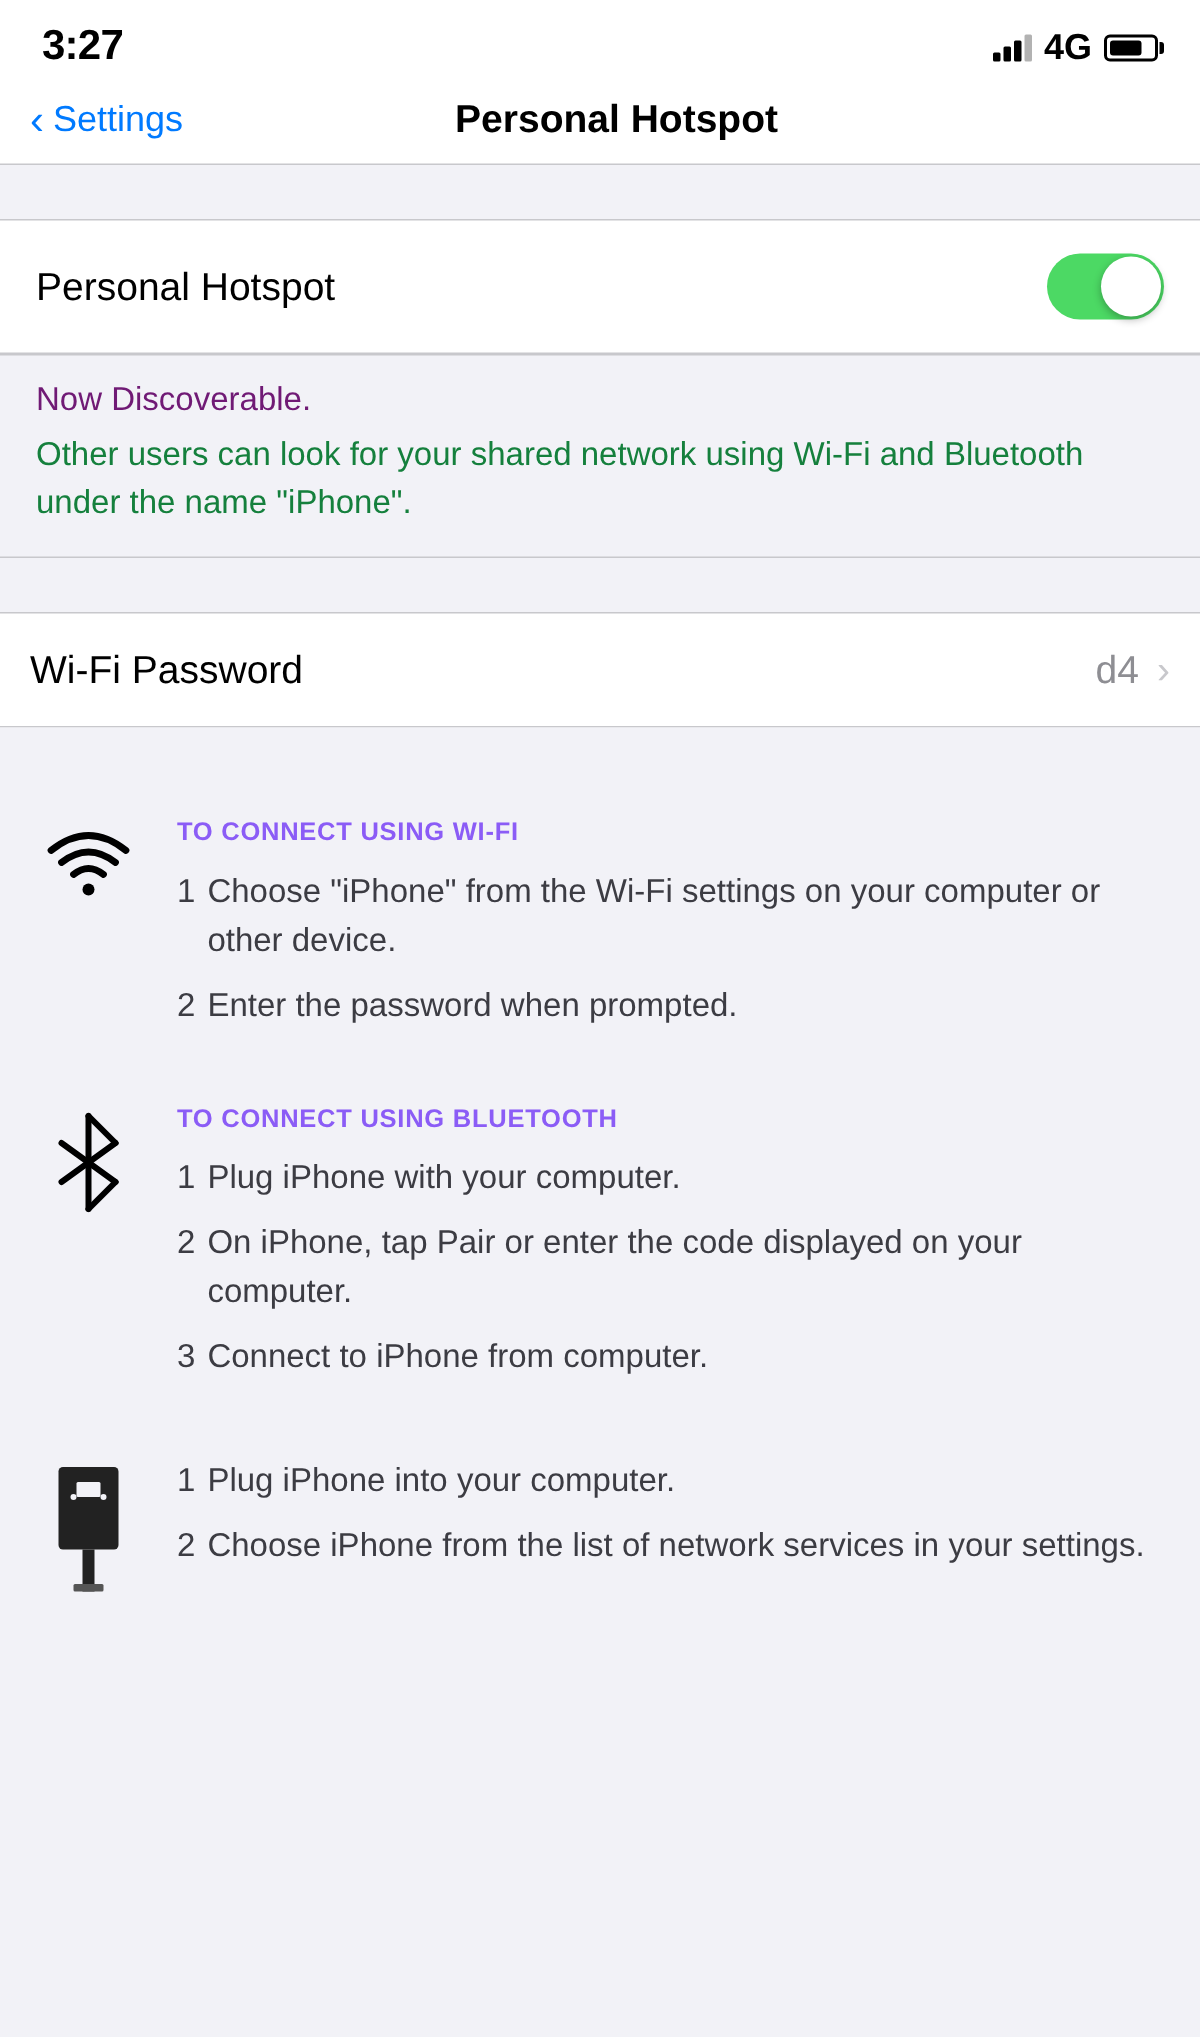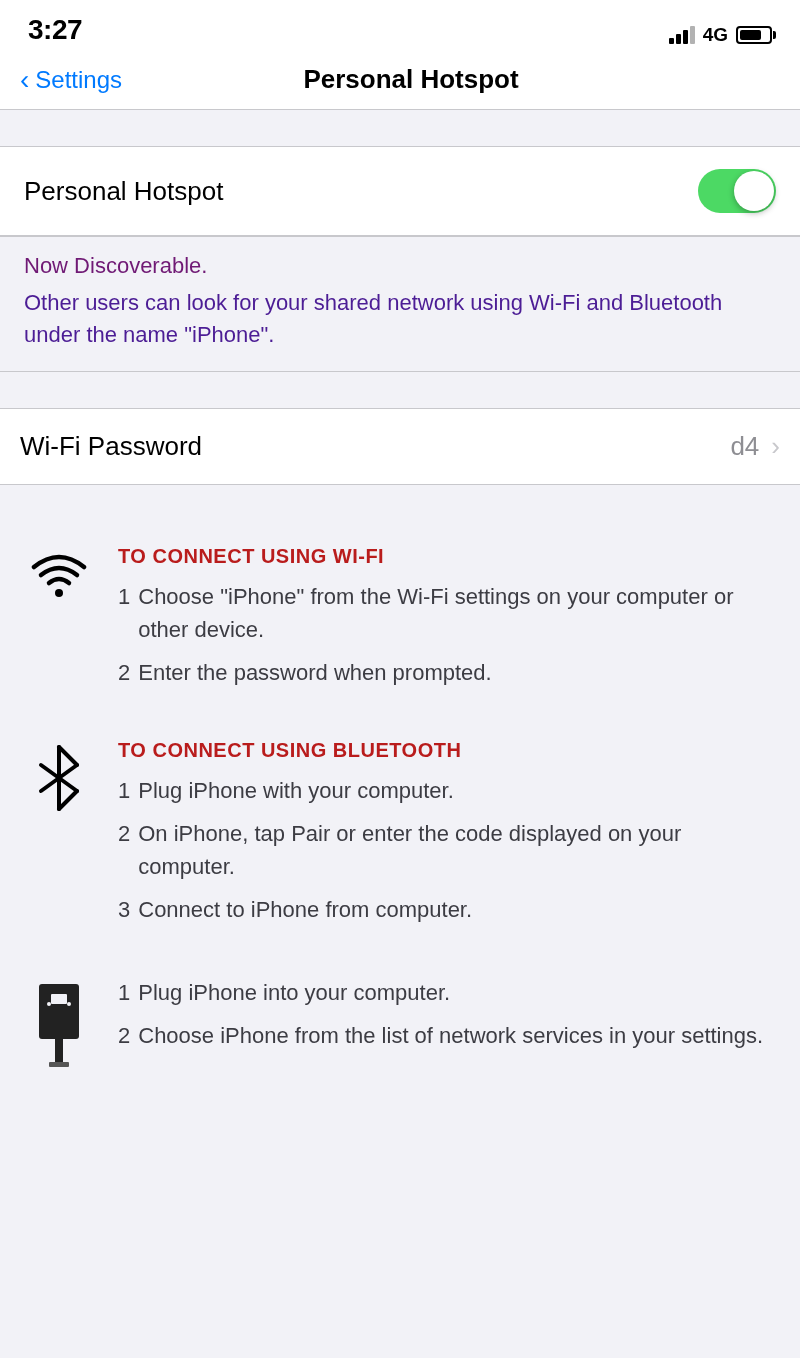--- a/index.html
+++ b/index.html
@@ -39,21 +39,21 @@
     .signal-bars span {
       background: #000;
       width: 5px;
       border-radius: 1px;
     }
     .signal-bars span:nth-child(1) { height: 6px; }
     .signal-bars span:nth-child(2) { height: 10px; }
     .signal-bars span:nth-child(3) { height: 14px; }
     .signal-bars span:nth-child(4) { height: 18px; opacity: 0.3; }
     .network-type {
-      font-size: 19px;
+      font-size: 24px;
       font-weight: 600;
     }
     .battery {
       display: flex;
       align-items: center;
       gap: 3px;
     }
     .battery-body {
       width: 36px;
       height: 18px;
@@ -163,21 +163,21 @@
       border-bottom: 1px solid #c8c8cc;
       padding: 16px 24px 20px 24px;
     }
     .discoverable-title {
       font-size: 22px;
       color: #701a75;
       margin-bottom: 8px;
     }
     .discoverable-desc {
       font-size: 22px;
-      color: #4c1d95;
+      color: #15803d;
       line-height: 1.45;
     }
 
     
     .password-row {
       background: #fff;
       border-top: 1px solid #c8c8cc;
       border-bottom: 1px solid #c8c8cc;
       display: flex;
       align-items: center;
@@ -215,23 +215,23 @@
       flex-shrink: 0;
       display: flex;
       justify-content: center;
       align-items: flex-start;
       padding-top: 4px;
     }
     .instruction-content {
       flex: 1;
     }
     .instruction-heading {
-      font-size: 20px;
+      font-size: 17px;
       font-weight: 600;
-      color: #b91c1c;
+      color: #8b5cf6;
       text-transform: uppercase;
       letter-spacing: 0.5px;
       margin-bottom: 12px;
     }
     .instruction-step {
       font-size: 22px;
       color: #3c3c43;
       line-height: 1.5;
       margin-bottom: 10px;
       display: flex;

